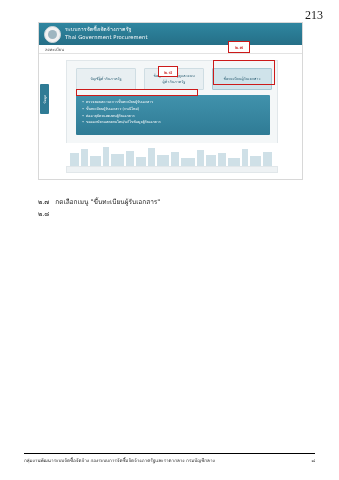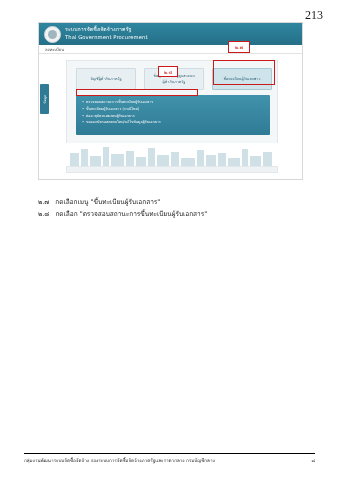--- a/index.html
+++ b/index.html
@@ -360,21 +360,20 @@
   <div class="callout cal-1">๒.๗</div>
   <div class="callout cal-2">๒.๘</div>
 
   <div class="steps">
     <div class="step">
       <span class="step-num">๒.๗</span>
       <span class="step-text">กดเลือกเมนู "ขึ้นทะเบียนผู้รับเอกสาร"</span>
     </div>
     <div class="step">
       <span class="step-num">๒.๘</span>
-      <span class="step-text">กดเลือก "ตรวจสอบสถานะการขึ้นทะเบียนผู้รับเอกสาร"</span>
     </div>
   </div>
 
   <div class="footer-rule"></div>
   <div class="footer-text">กลุ่มงานพัฒนาระบบจัดซื้อจัดจ้าง กองระบบการจัดซื้อจัดจ้างภาครัฐและราคากลาง กรมบัญชีกลาง</div>
   <div class="footer-page">๘</div>
 
 </div>
 
 </body></html>

